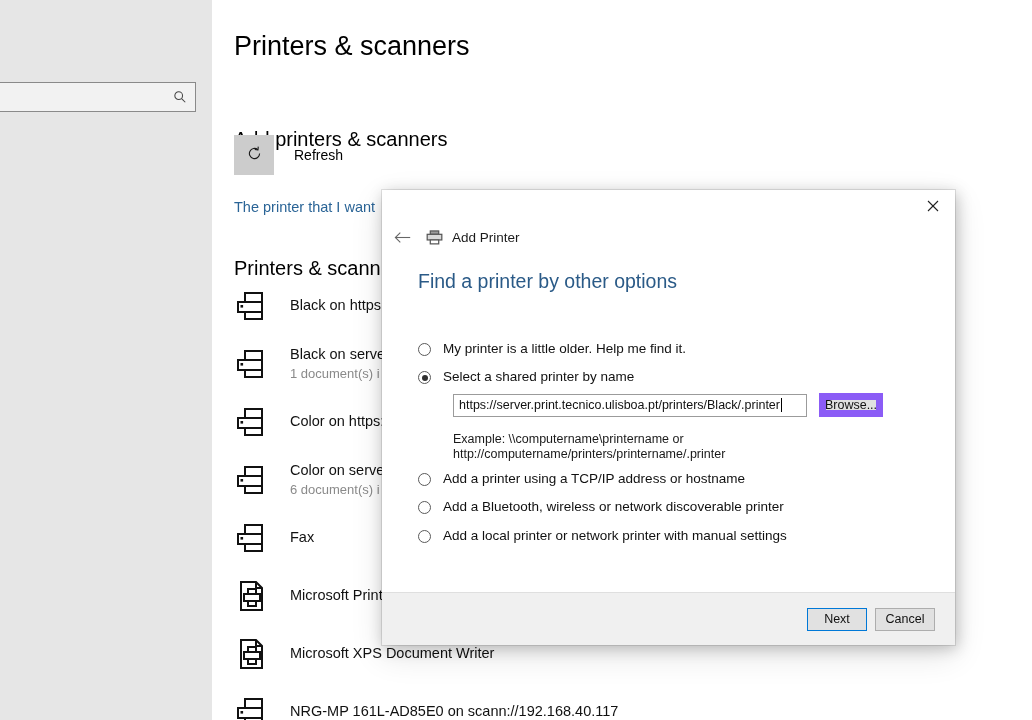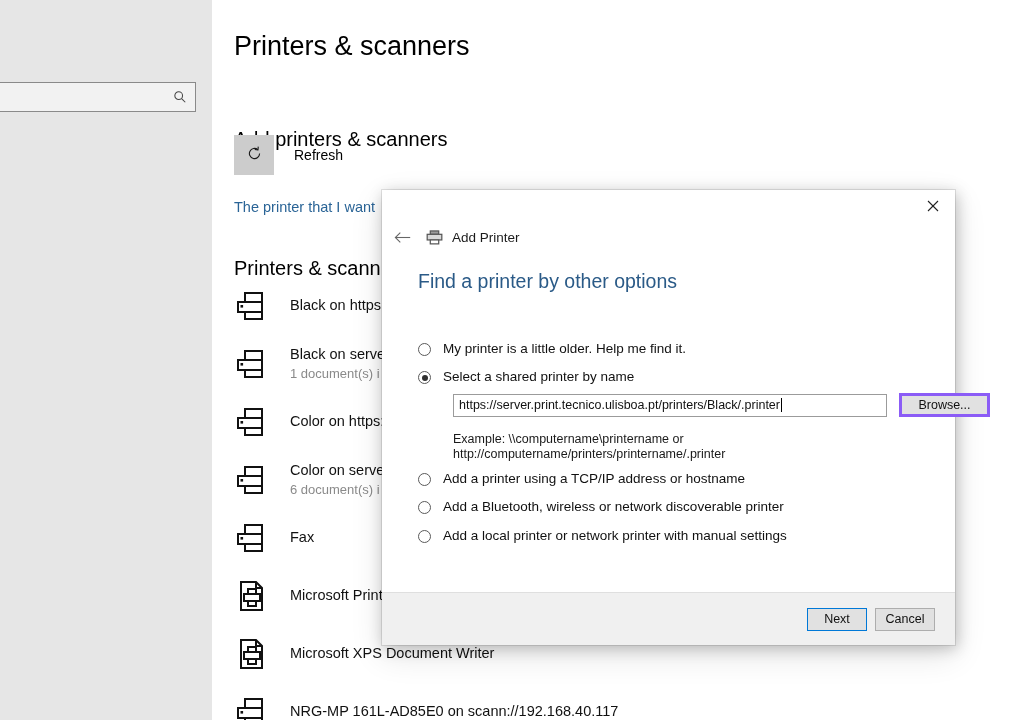--- a/index.html
+++ b/index.html
@@ -269,43 +269,43 @@
     line-height: 18px;
   }
 
   .name-input-row {
     position: absolute;
     left: 71px; top: 63px;
     display: flex;
     align-items: center;
   }
   .name-input {
-    width: 434px; height: 23px;
+    width: 354px; height: 23px;
     border: 1px solid #9b9b9b;
     background: #ffffff;
     display: flex;
     align-items: center;
     padding: 8px 5px;
     font-size: 12.5px;
     color: #111;
     white-space: nowrap;
     overflow: hidden;
   }
   .caret {
     display: inline-block;
     width: 1px;
     height: 14px;
     background: #000;
     margin-left: 1px;
   }
   .browse-btn {
     margin-left: 12px;
-    width: 91px; height: 24px;
+    width: 64px; height: 24px;
     background: #e1e1e1;
-    border: 3px solid #8b5cf6;
+    border: 7px solid #8b5cf6;
     font-size: 12.5px;
     color: #111;
     display: flex;
     align-items: center;
     justify-content: center;
     text-align: center;
   }
   .example-text {
     position: absolute;
     left: 71px; top: 102px;

